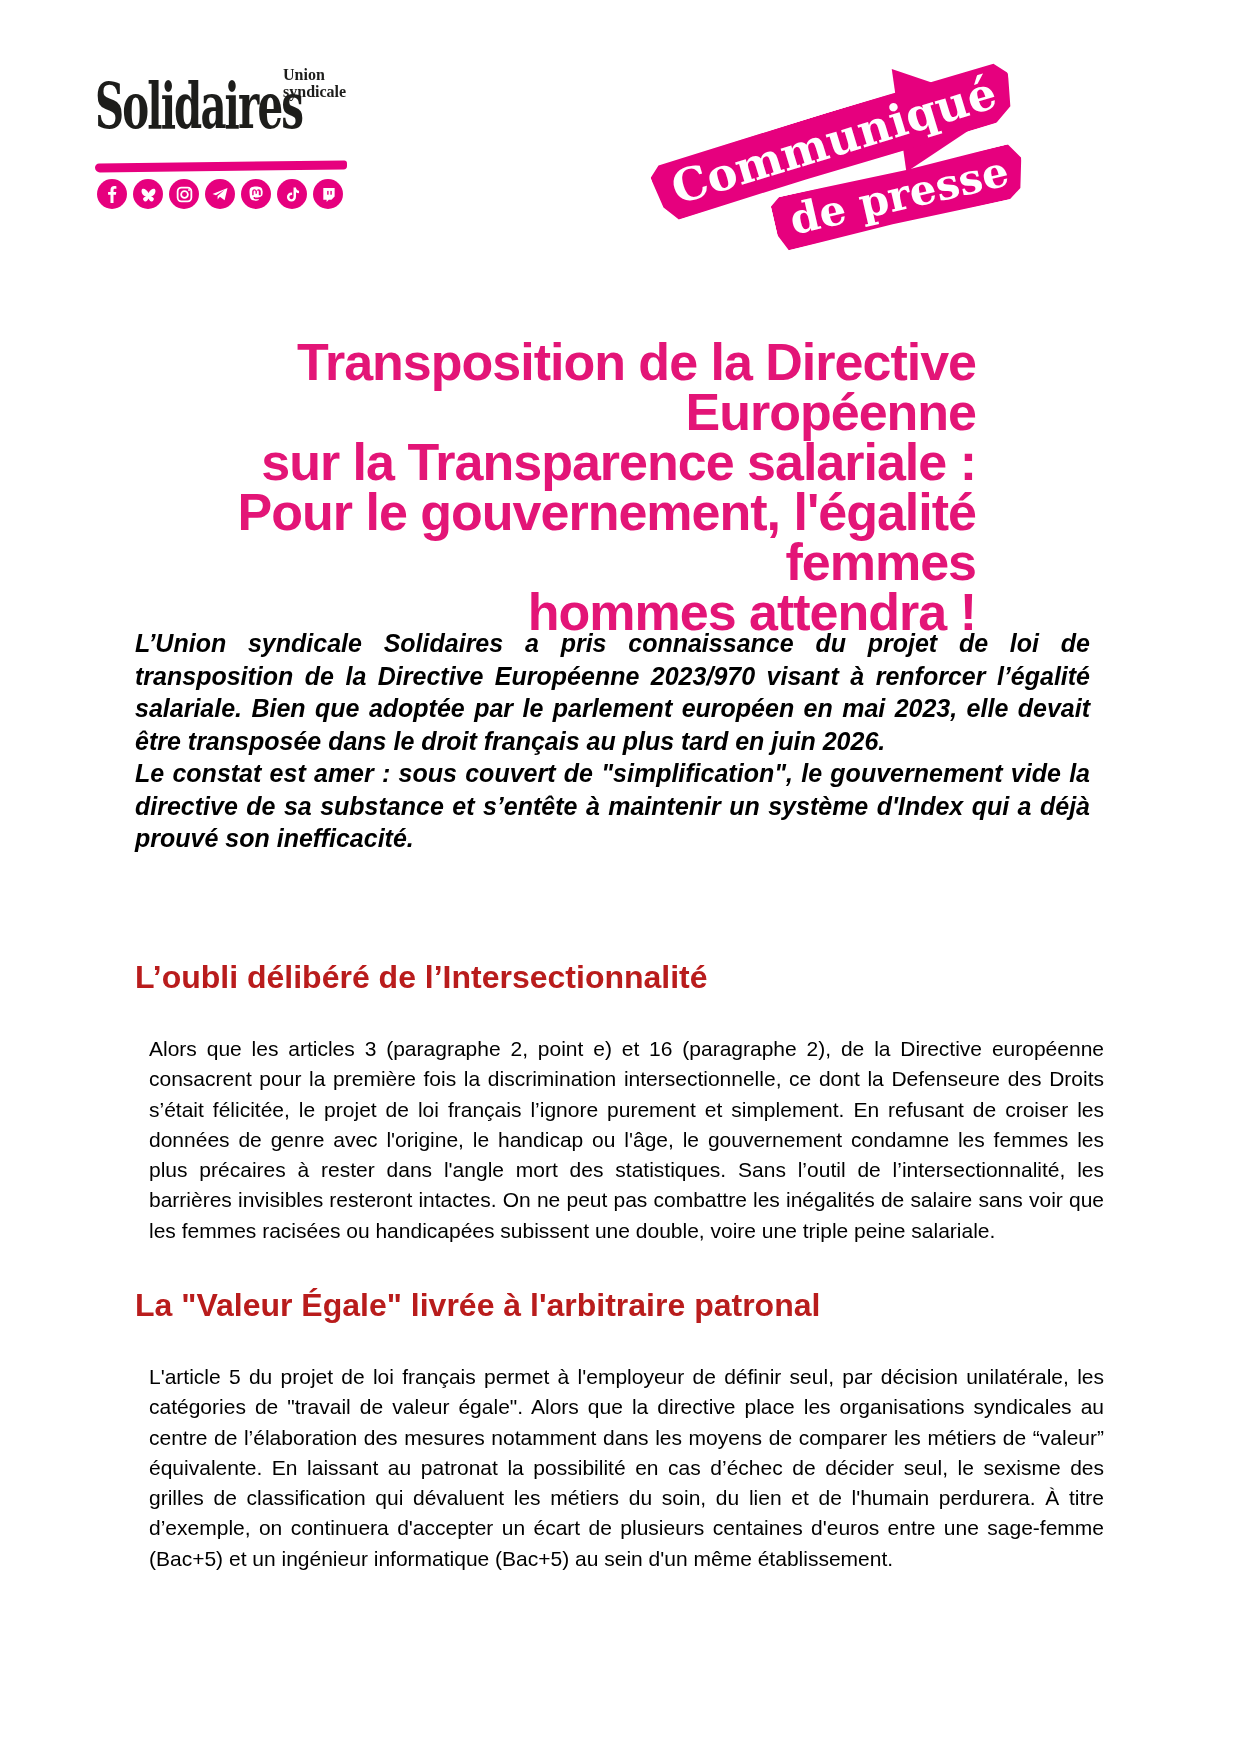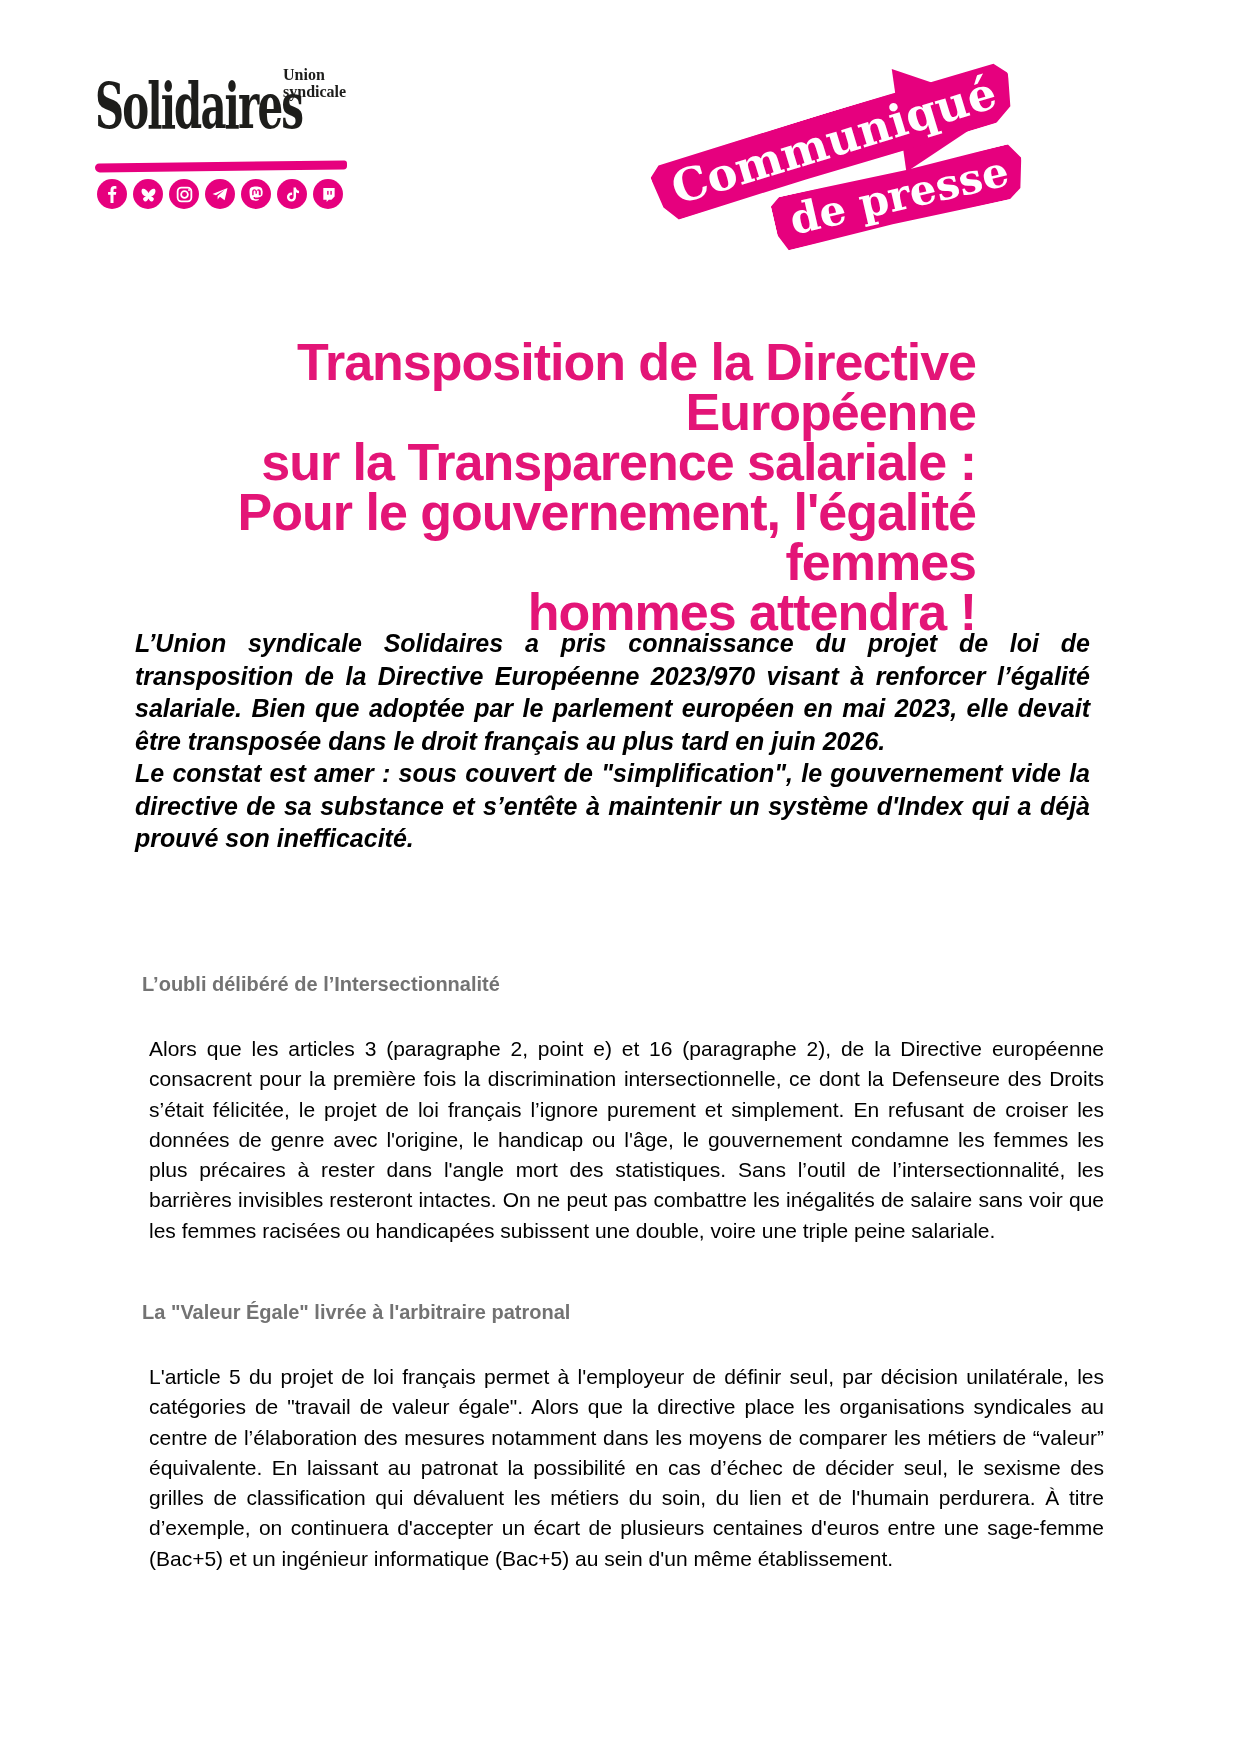--- a/index.html
+++ b/index.html
@@ -101,24 +101,24 @@
     font-weight:bold;font-style:italic;
     font-size:25px;line-height:32.5px;
     text-align:justify;
     margin-top:11px;
   }
   .intro p{margin:0;}
 
   
   .section-heading{
     position:absolute;left:135px;width:955px;
-    color:#737373;
-    font-weight:bold;
-    font-size:20px;line-height:30px;
-    margin:7px;
+    color:#b91c1c;
+    font-weight:bold;
+    font-size:32px;line-height:30px;
+    margin:0;
   }
   .heading-1{top:962px;}
   .heading-2{top:1290px;}
   .section-body{
     position:absolute;left:135px;width:955px;
     font-size:21px;line-height:30.3px;
     text-align:justify;
     margin:14px;
   }
   .body-1{top:1020px;}

